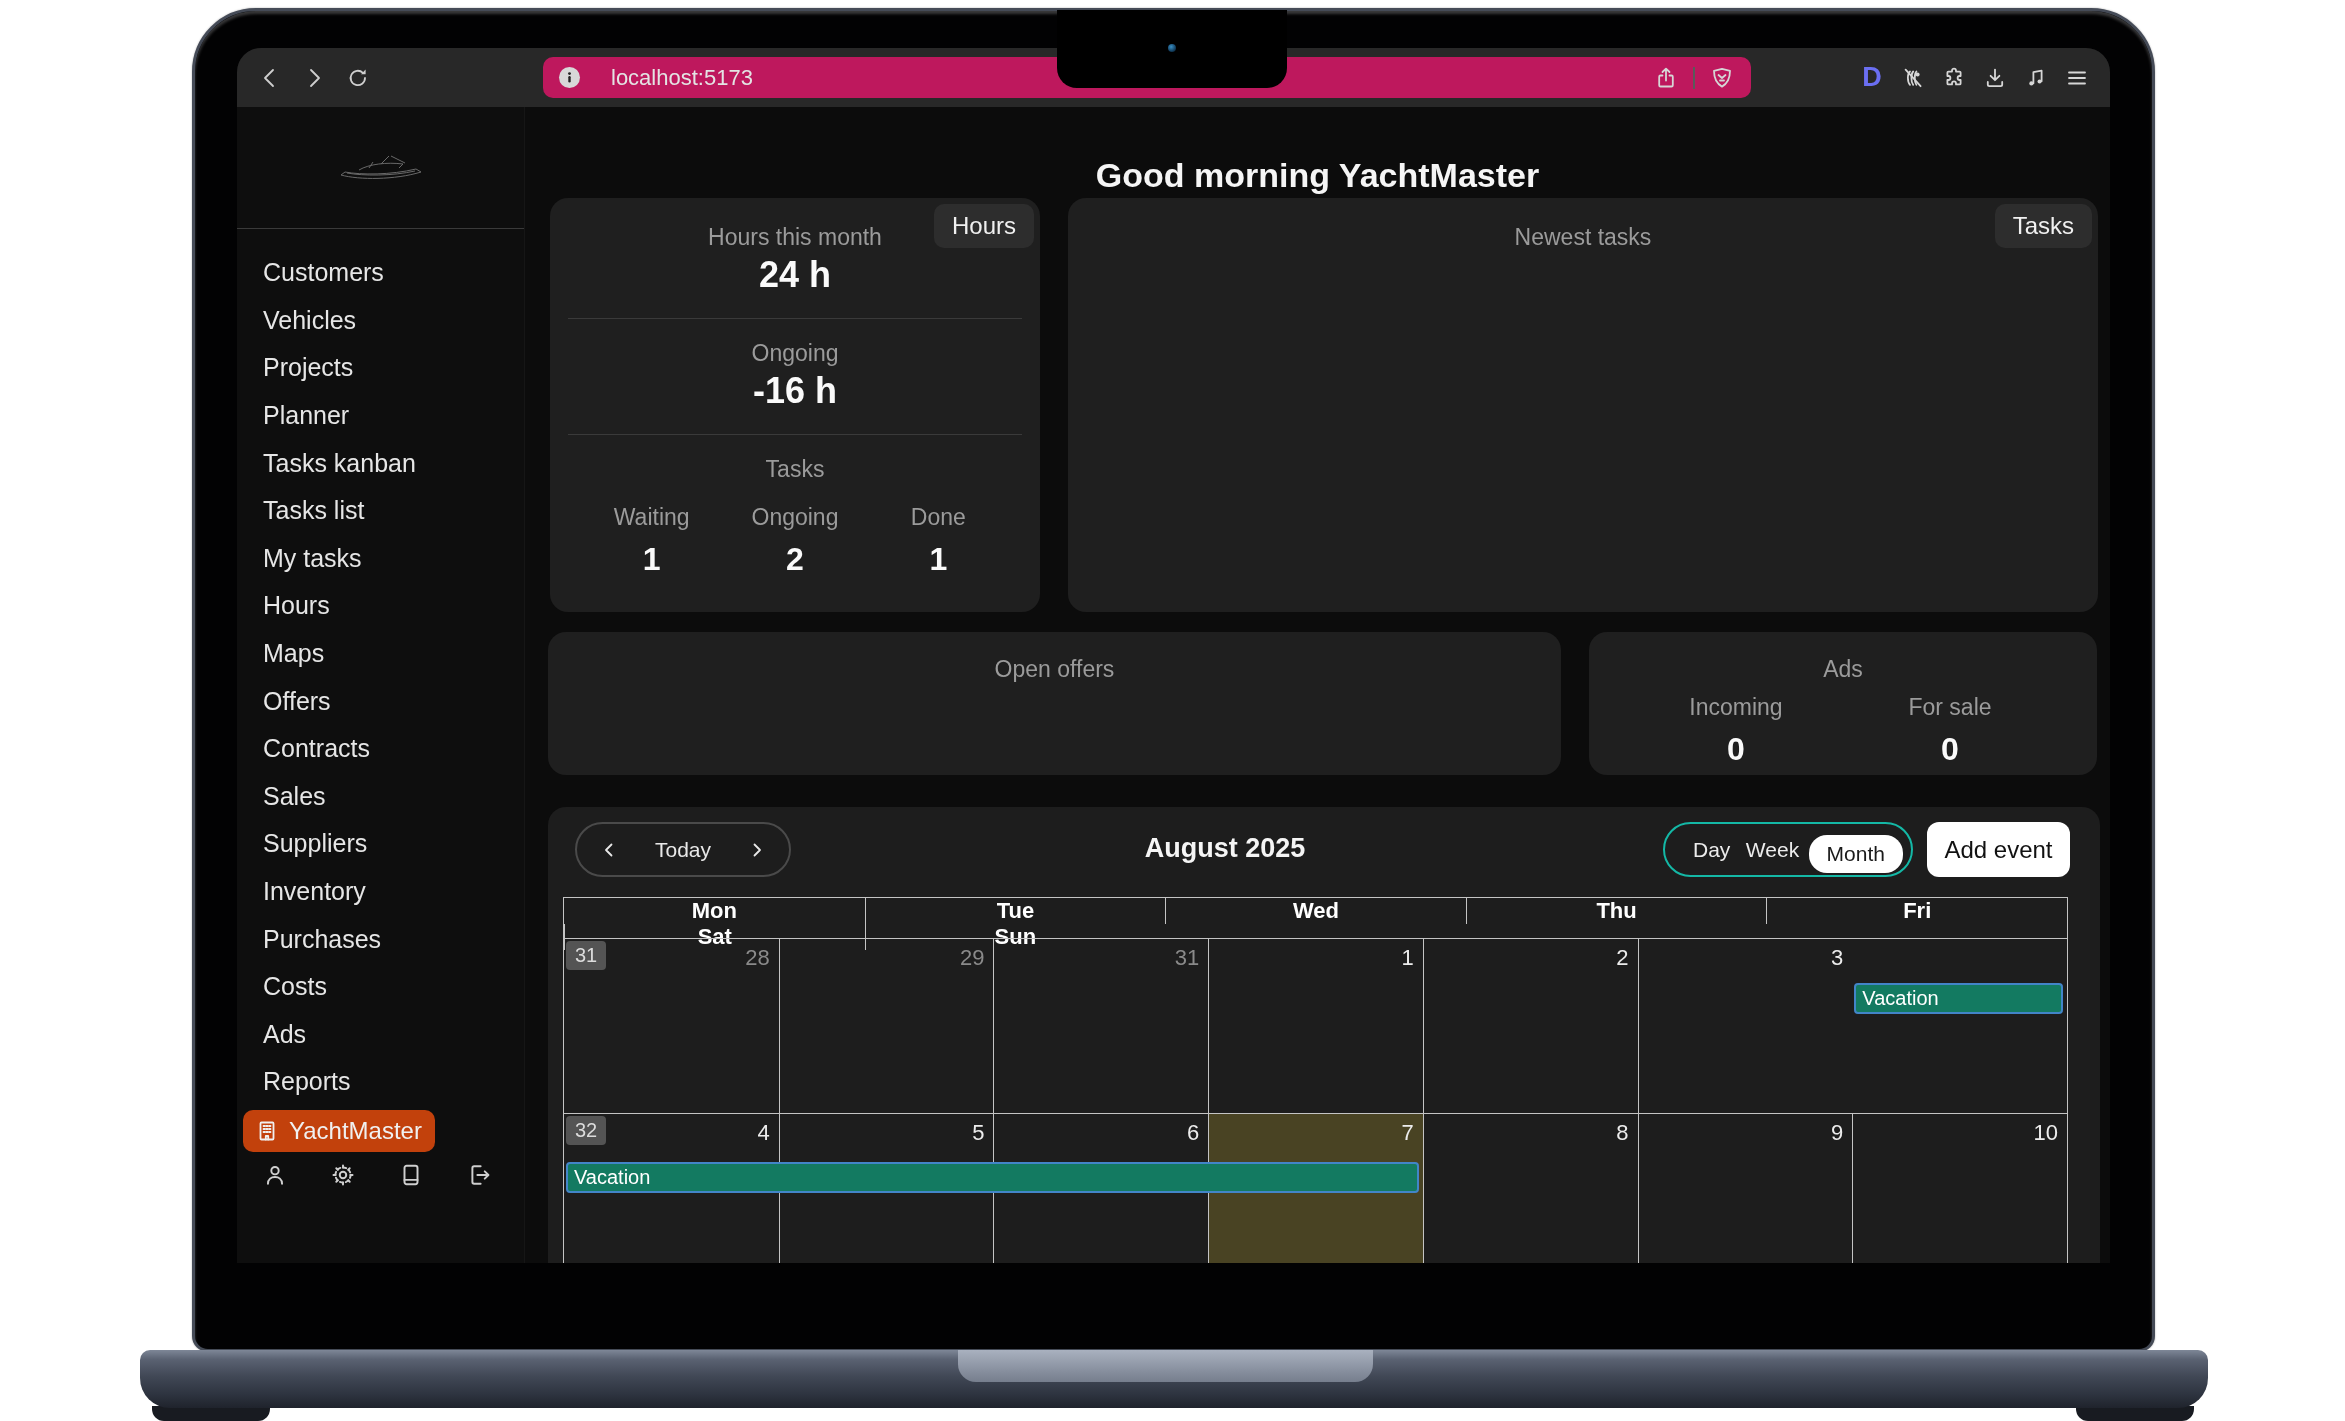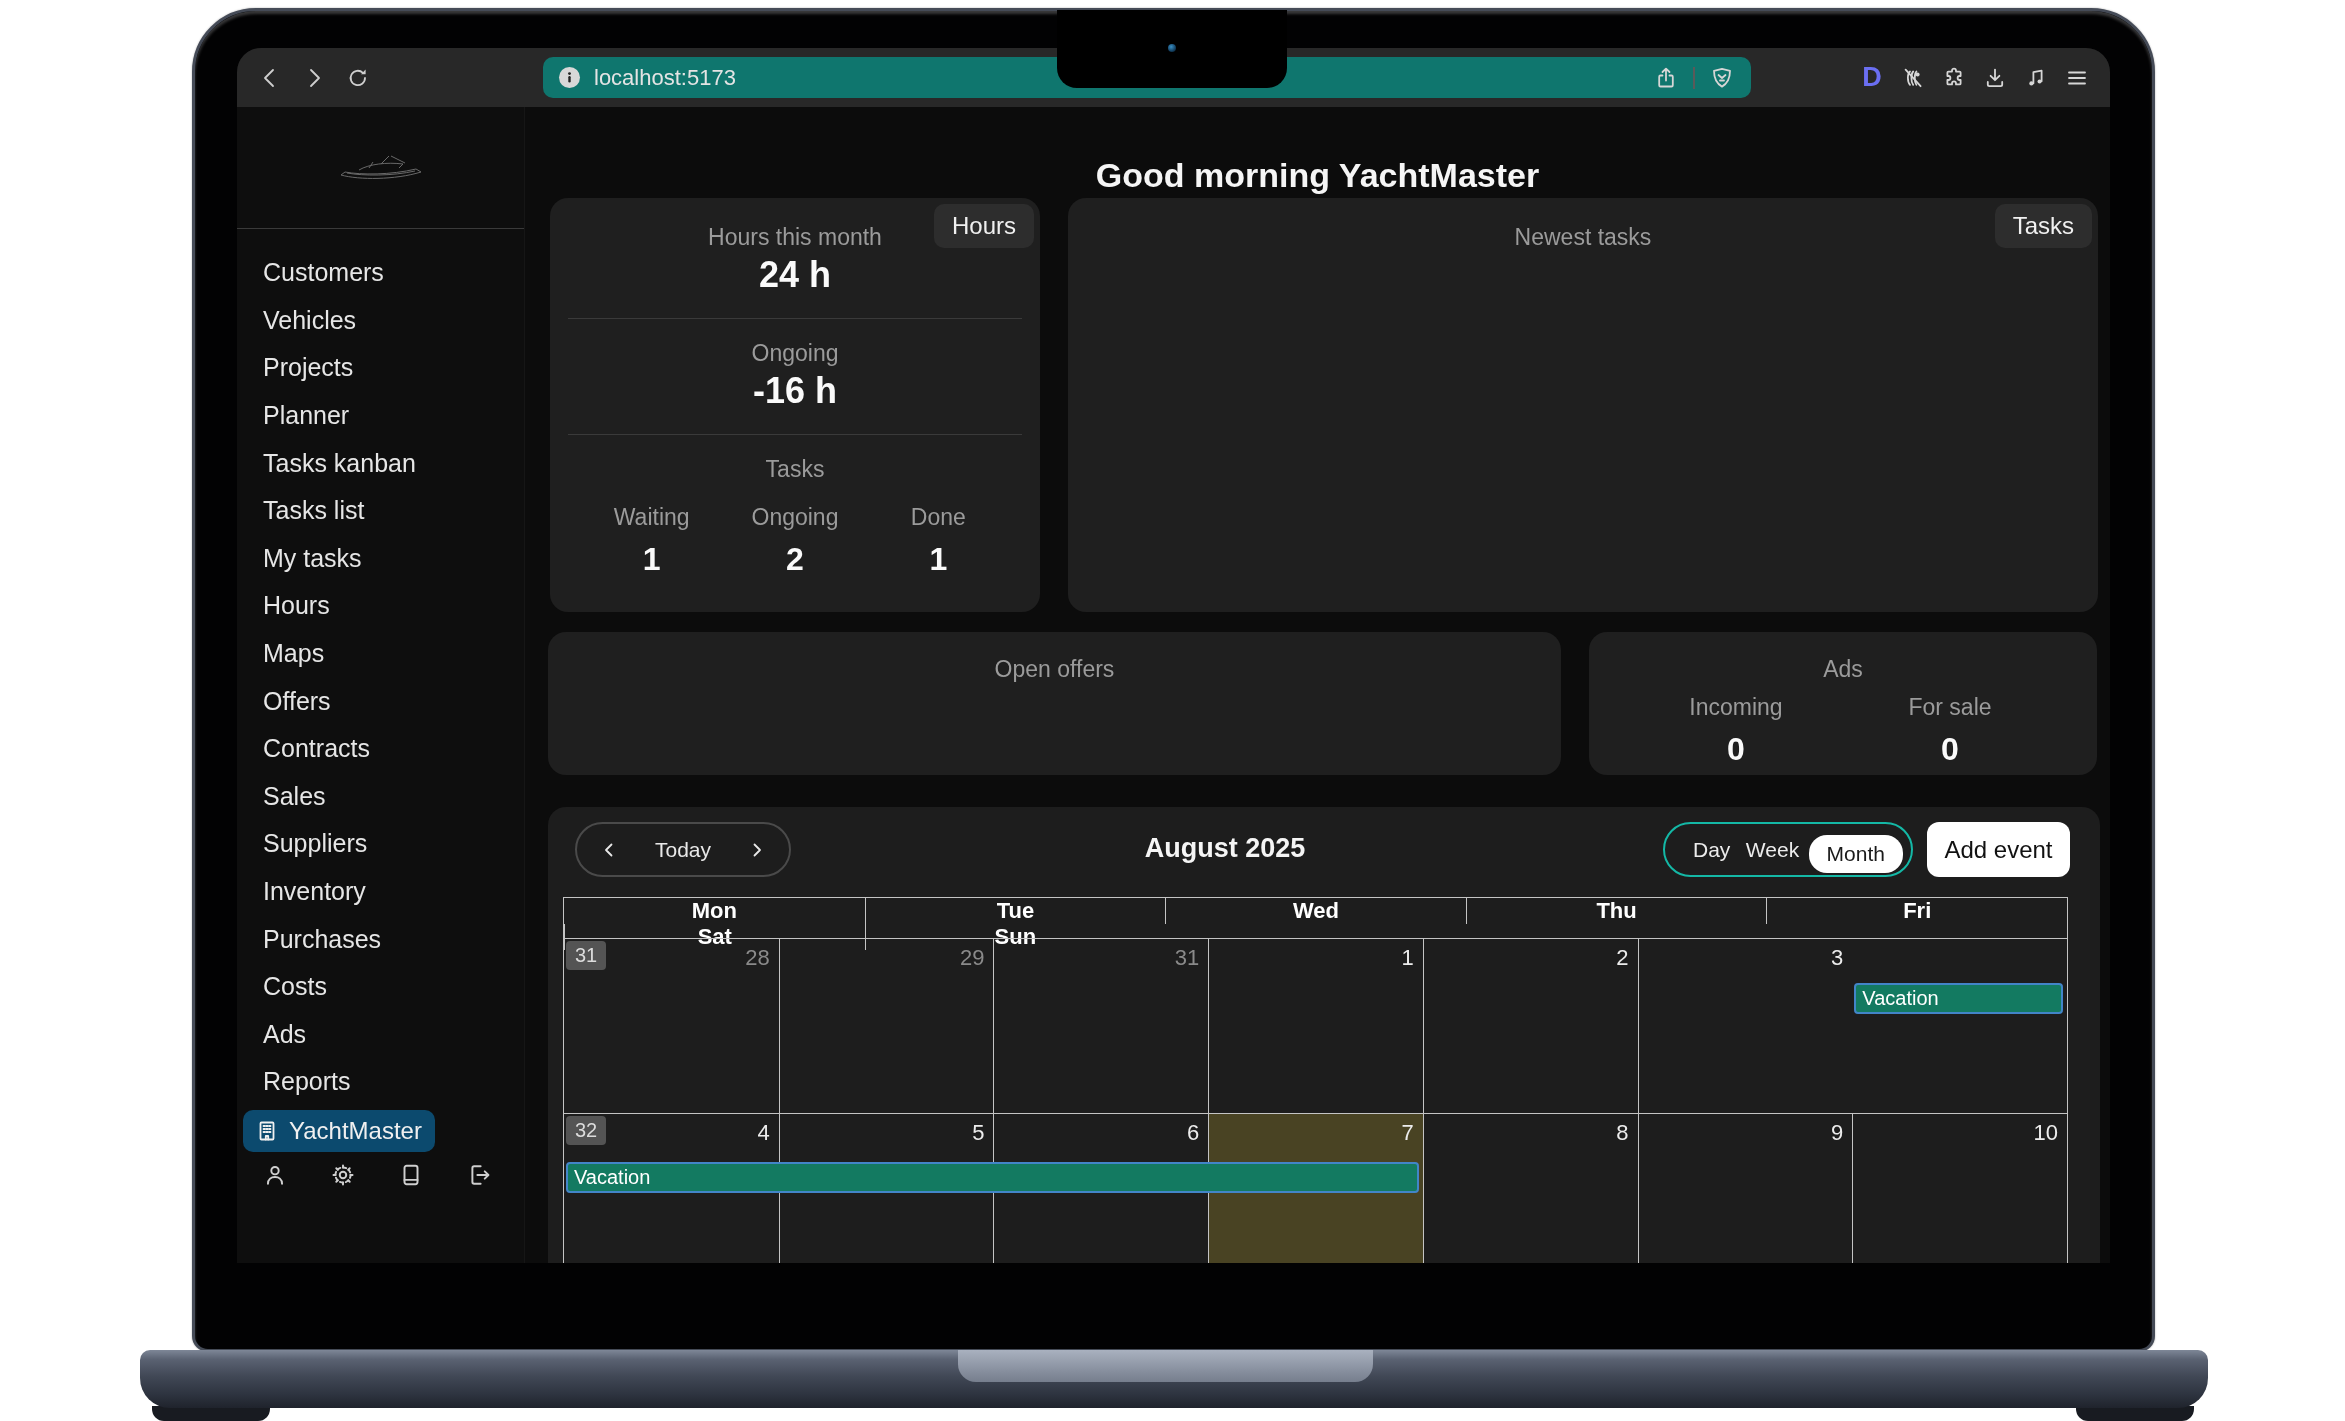--- a/index.html
+++ b/index.html
@@ -23,39 +23,39 @@
   .foot{position:absolute;top:1406px;width:118px;height:15px;background:#181b21;border-radius:0 0 12px 12px;z-index:49;}
   .foot.left{left:152px;} .foot.right{left:2076px;}
 
   
   .browser{position:absolute;left:237px;top:48px;width:1873px;height:1215px;background:#0c0c0c;
     border-radius:24px 24px 0 0;overflow:hidden;z-index:10;}
   .toolbar{position:absolute;left:0;top:0;right:0;height:59px;background:#282828;display:flex;align-items:center;padding:0 20px;color:#cfcfcf;}
   .tb-icon{width:26px;height:26px;flex:0 0 auto;display:flex;align-items:center;justify-content:center;}
   .tb-icon svg{width:24px;height:24px;}
   .tb-icon + .tb-icon{margin-left:18px;}
-  .url-pill{margin-left:172px;width:1217px;height:41px;background:#0f766e;border-radius:10px;
-    display:flex;align-items:center;padding:0 16px;}
+  .url-pill{margin-left:172px;width:1217px;height:41px;background:#be185d;border-radius:10px;
+    display:flex;align-items:center;padding:0 16px;gap:17px;}
   .info-badge{width:21px;height:21px;border-radius:50%;background:#d8d8d8;color:#222;display:flex;align-items:center;justify-content:center;flex:0 0 auto;}
   .info-badge svg{width:13px;height:13px;}
   .url-text{margin-left:14px;color:#e4e4e4;font-size:22px;}
   .pill-right{margin-left:auto;display:flex;align-items:center;color:#d6d6d6;}
   .pill-div{width:2px;height:22px;background:#5a5a5a;margin:0 14px;}
   .right-icons{margin-left:108px;display:flex;align-items:center;gap:15px;color:#d6d6d6;}
   .right-icons .tb-icon + .tb-icon{margin-left:0;}
   .d-glyph{font-size:27px;font-weight:bold;color:#6b6ff2;line-height:1;}
 
   
   .app{position:absolute;left:0;top:59px;right:0;bottom:0;background:#0c0c0c;}
   .sidebar{position:absolute;left:0;top:0;bottom:0;width:288px;background:#0e0e0e;border-right:1px solid #161616;}
   .logo-wrap{position:absolute;left:96px;top:40px;width:96px;height:40px;color:#9a9a9a;opacity:.65;}
   .side-divider{position:absolute;left:0;right:0;top:121px;height:1px;background:#3a3a3a;}
   .nav{position:absolute;left:26px;right:8px;top:142px;}
   .nav-item{height:47.6px;display:flex;align-items:center;color:#e6e6e6;font-size:25px;cursor:pointer;}
-  .ws-pill{position:absolute;left:6px;top:1003px;width:192px;height:42px;background:#0c4a6e;border-radius:10px;
+  .ws-pill{position:absolute;left:6px;top:1003px;width:192px;height:42px;background:#c2410c;border-radius:10px;
     display:flex;align-items:center;padding:0 12px;color:#f0f0f0;font-size:24px;gap:10px;}
   .ws-pill svg{width:24px;height:24px;flex:0 0 auto;}
   .side-actions{position:absolute;left:24px;top:1054px;display:flex;gap:40px;color:#cfcfcf;}
   .side-actions .sa{width:28px;height:28px;display:flex;align-items:center;justify-content:center;}
   .side-actions svg{width:26px;height:26px;}
 
   .main{position:absolute;left:288px;top:0;right:0;bottom:0;}
   .greeting{position:absolute;left:0;right:0;top:26px;text-align:center;color:#f5f5f5;font-size:34px;font-weight:bold;}
 
   .card{position:absolute;background:#1f1f1f;border-radius:18px;}

